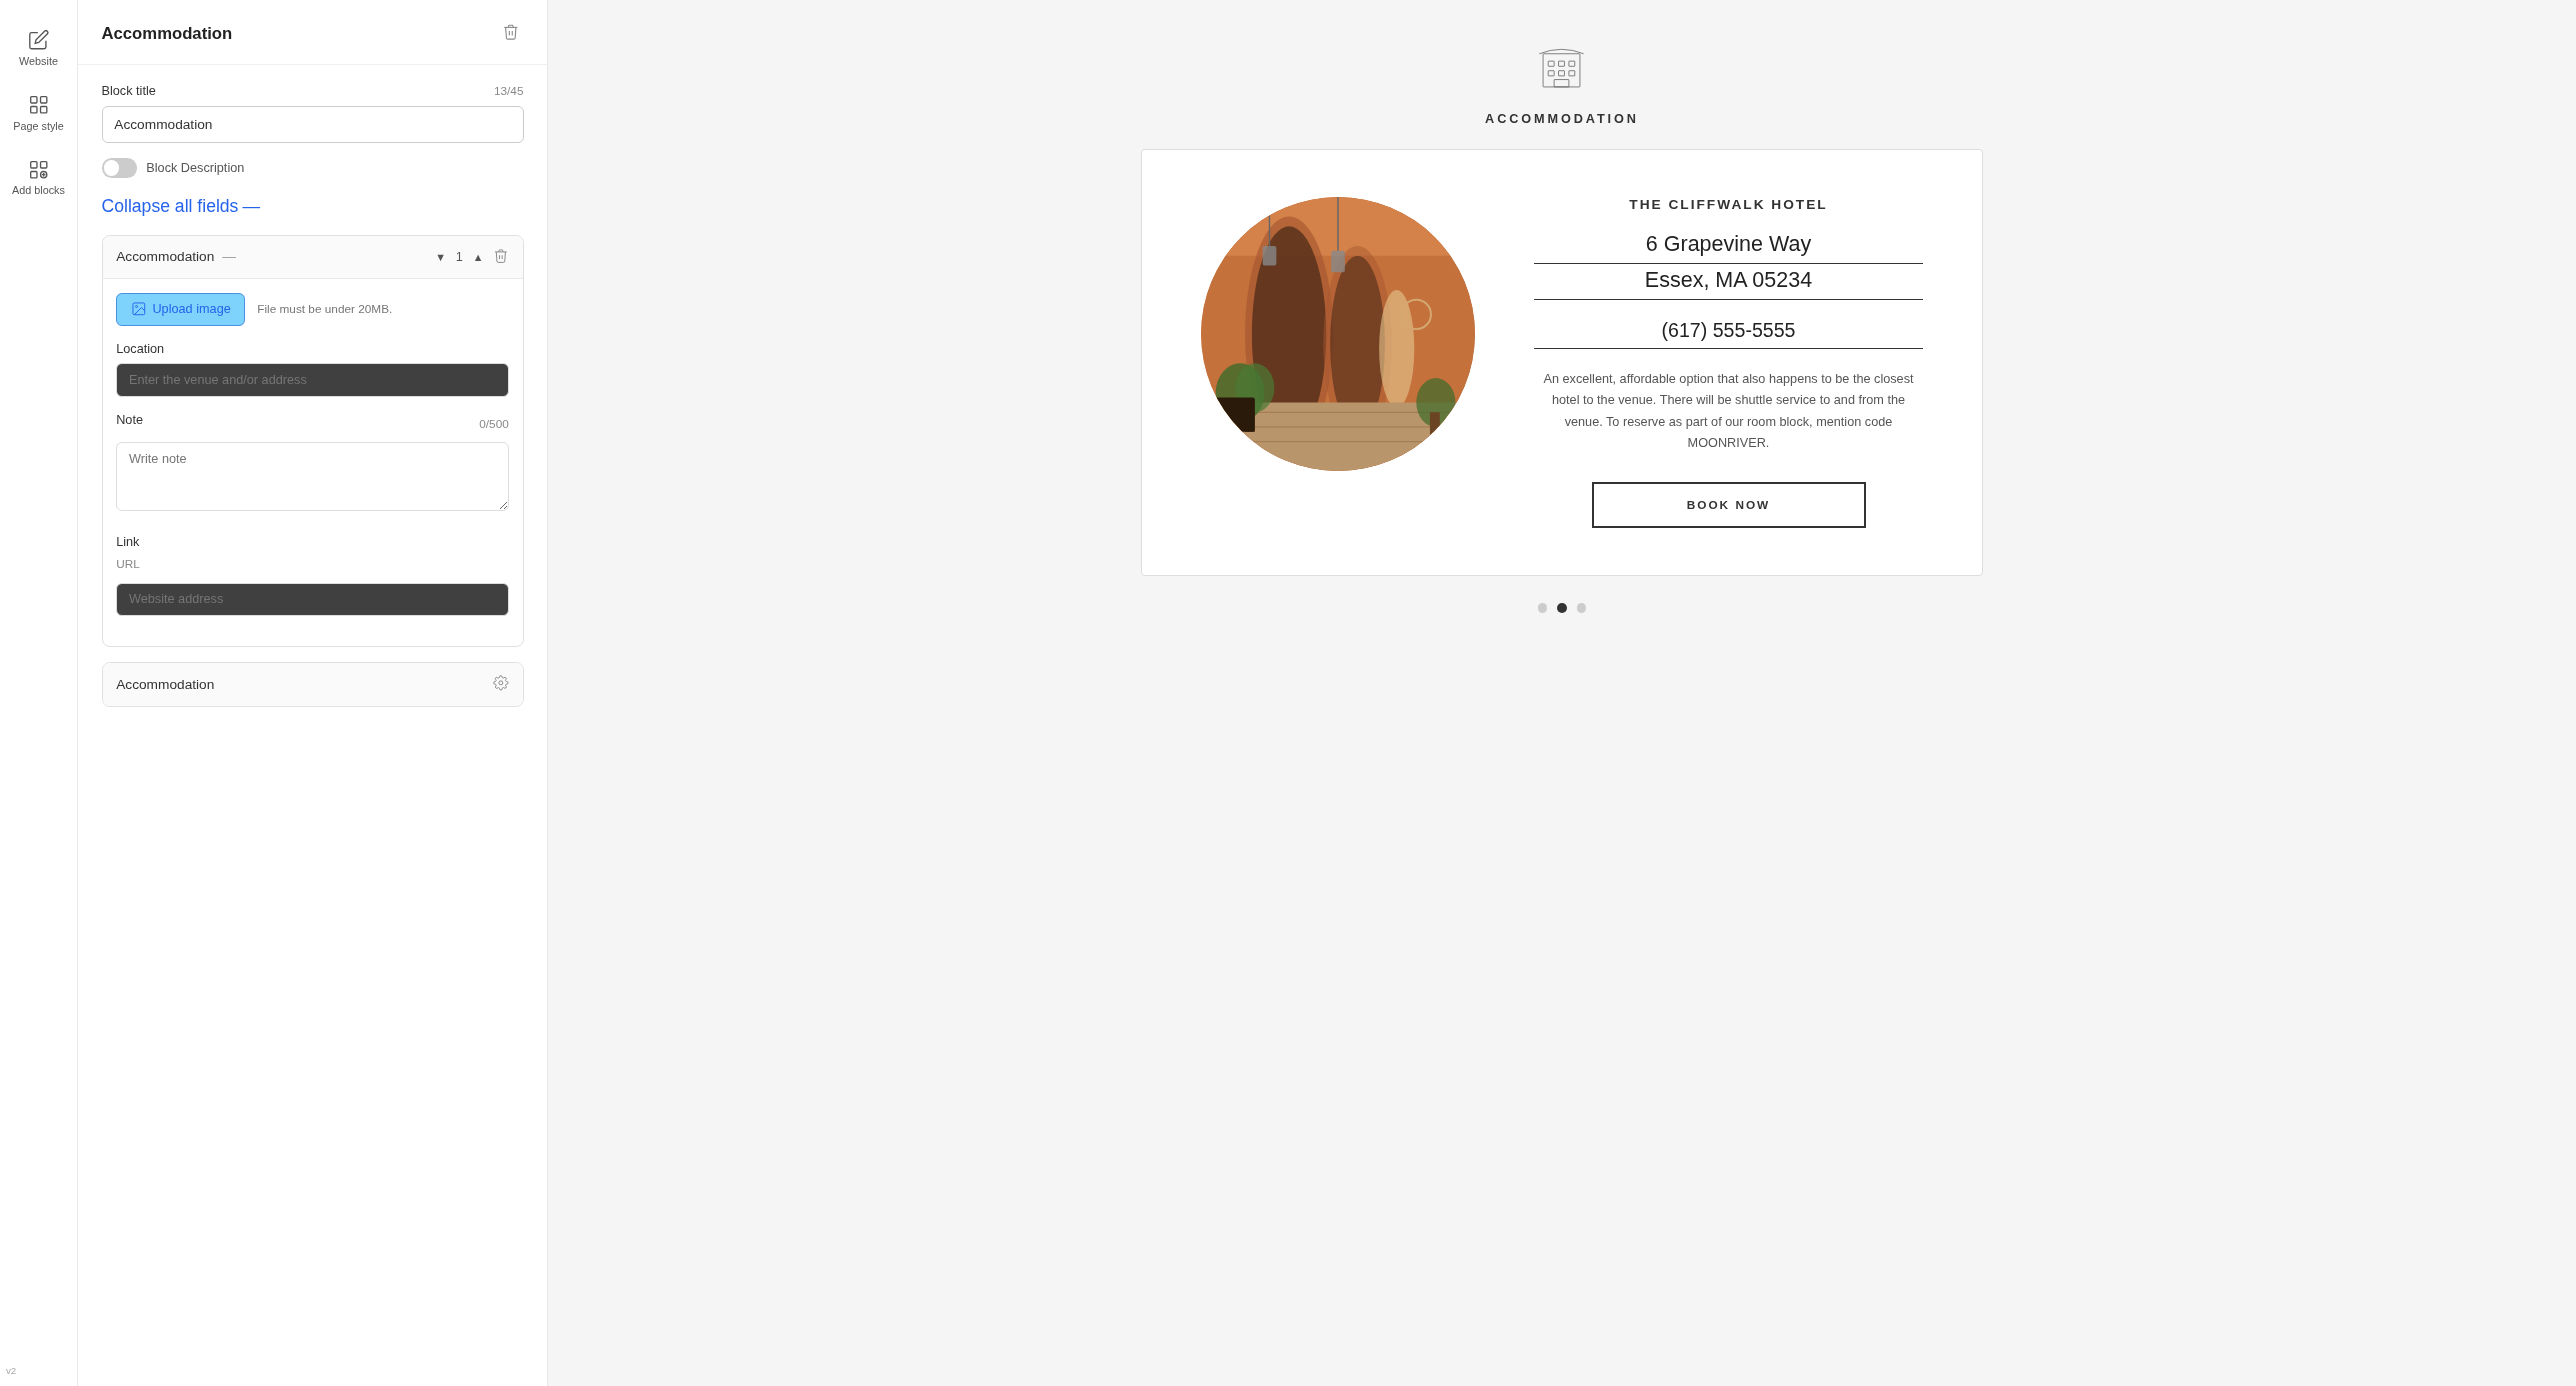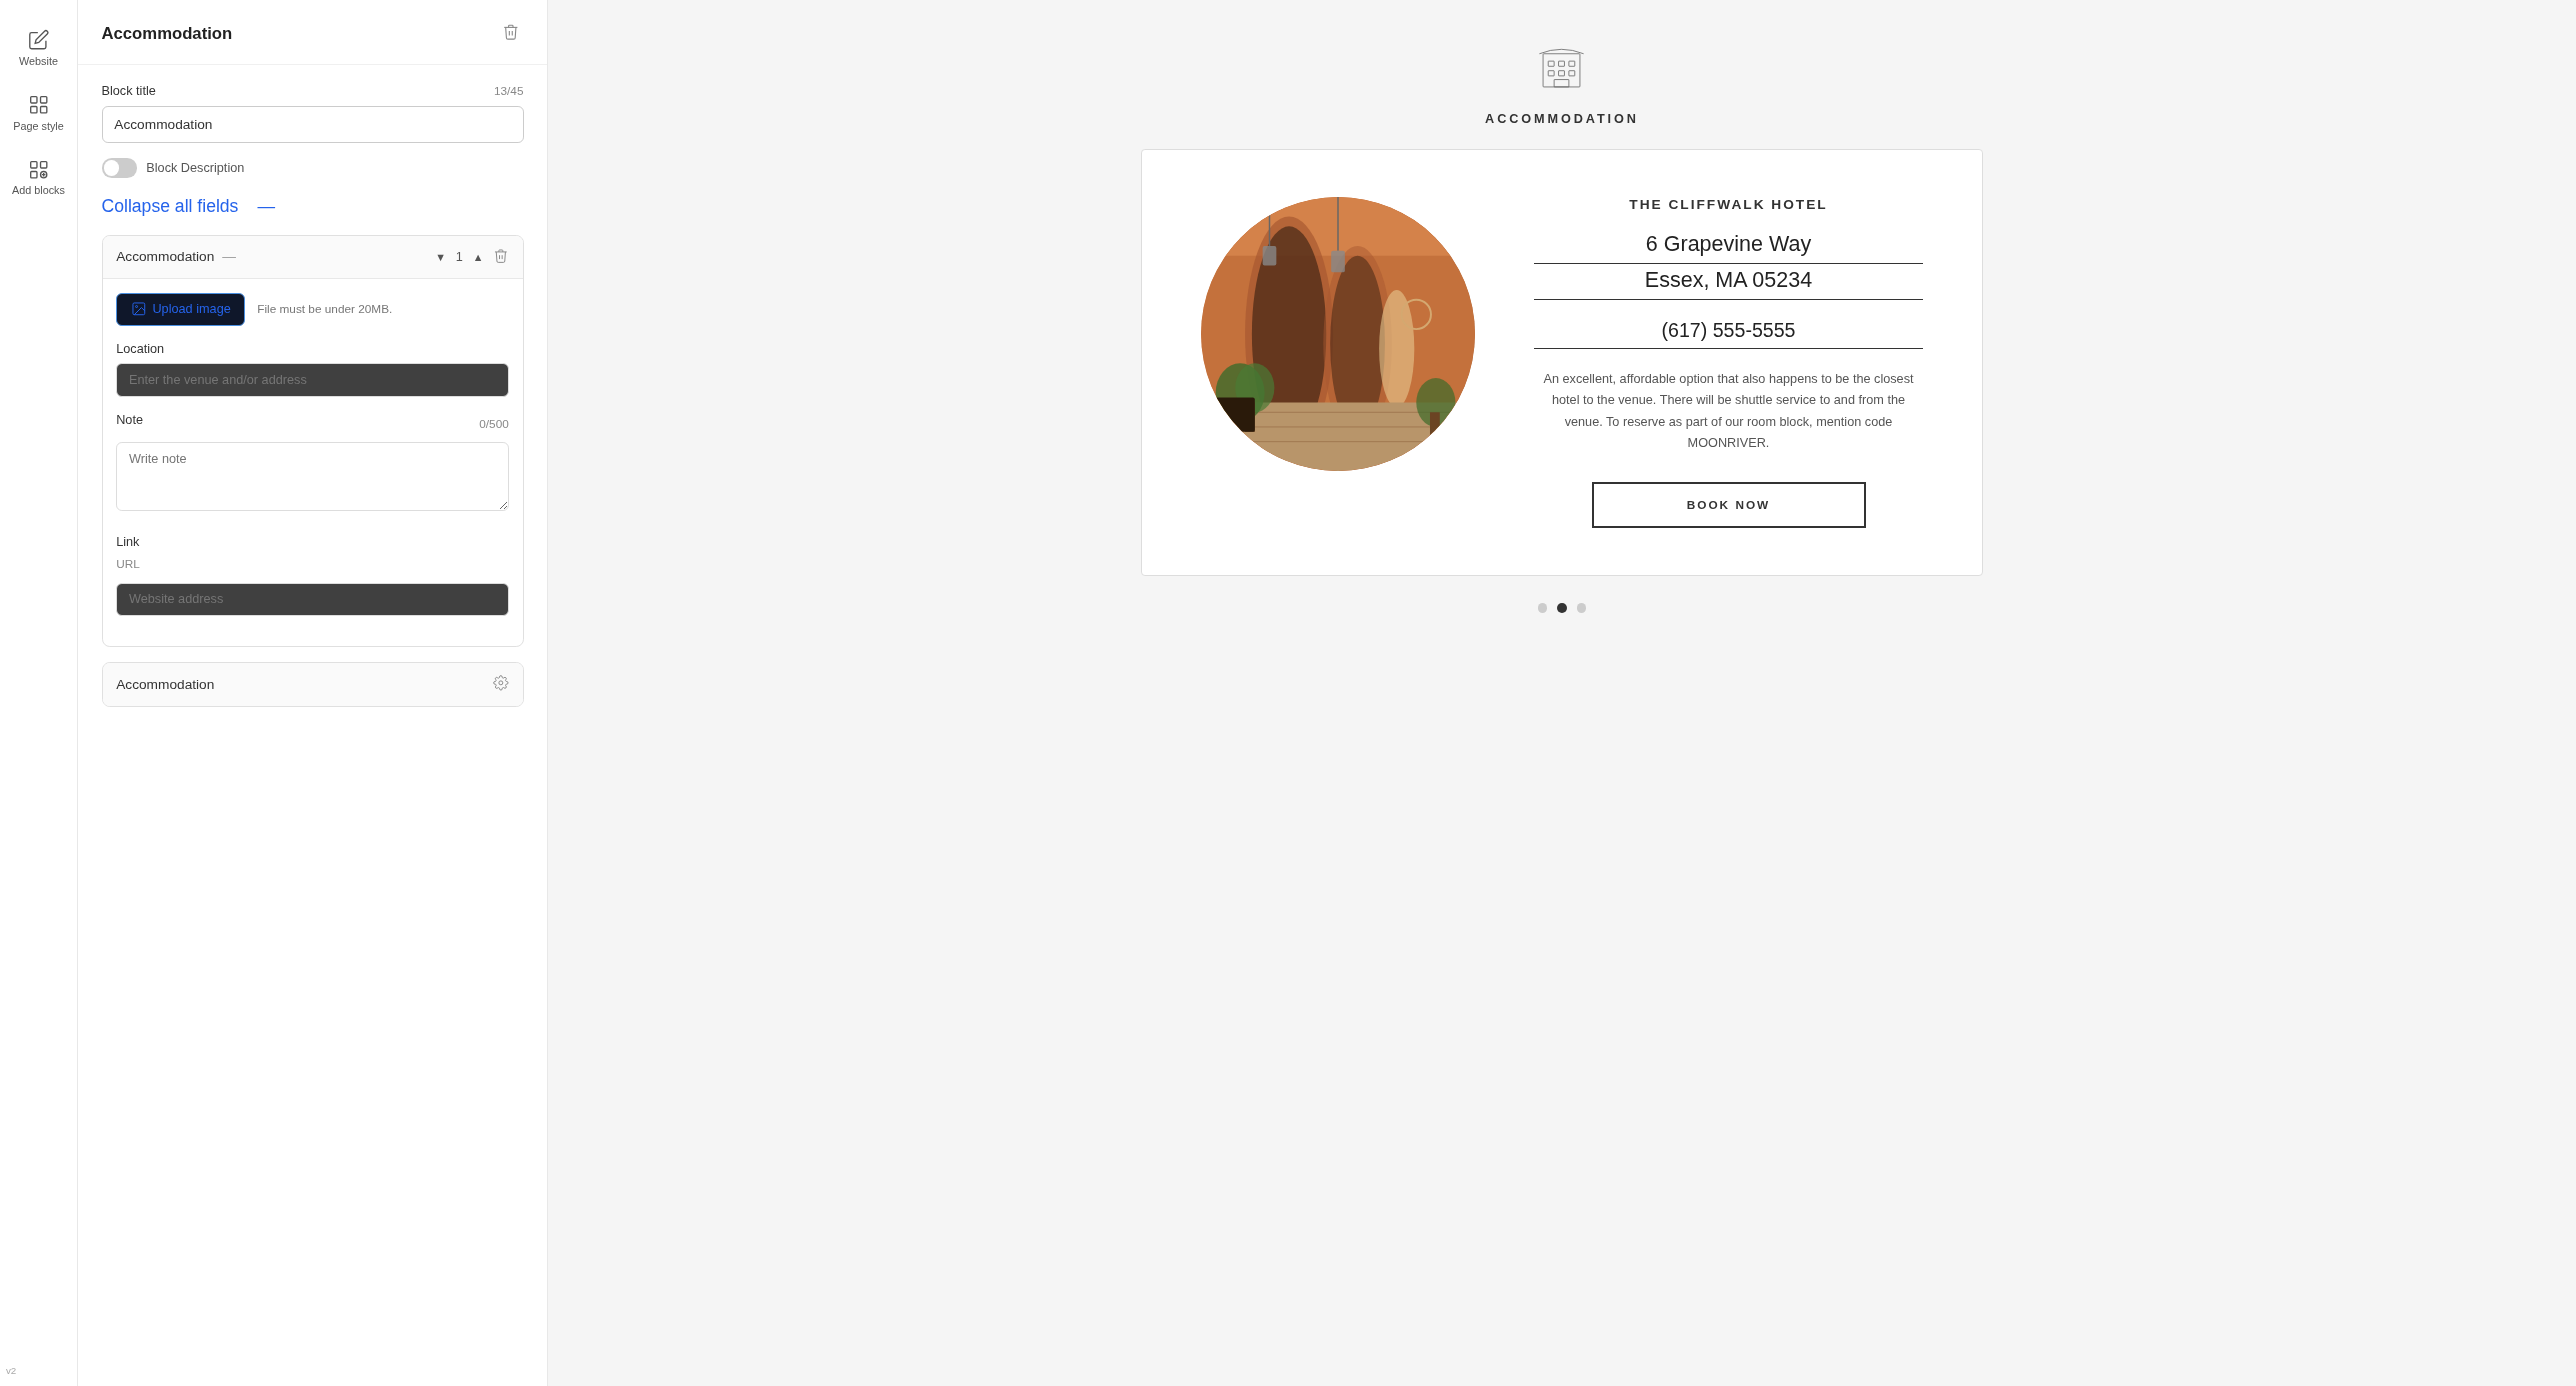--- a/index.html
+++ b/index.html
@@ -122,21 +122,21 @@
       background: #fff;
       border-radius: 50%;
       top: 2px; left: 2px;
       transition: left 0.2s;
     }
     .toggle-label { font-size: 12.7px; color: #555; }
 
     .collapse-btn {
       display: flex;
       align-items: center;
-      gap: 19px;
+      gap: 4px;
       color: #2563eb;
       font-size: 12.7px;
       font-weight: 500;
       cursor: pointer;
       background: none;
       border: none;
       padding: 0;
       margin-bottom: 19.6px;
     }
     .collapse-btn span { color: #2563eb; font-size: 17.6px; line-height: 1; }
@@ -196,21 +196,21 @@
       display: flex;
       align-items: center;
       gap: 5.9px;
       border: 1.5px solid #4a90e2;
       border-radius: 5.9px;
       padding: 7.8px 13.7px;
       color: #2563eb;
       font-size: 12.7px;
       font-weight: 500;
       cursor: pointer;
-      background: #0f172a;
+      background: #7dd3fc;
       white-space: nowrap;
     }
     .upload-btn svg { width: 15.7px; height: 15.7px; stroke: #2563eb; fill: none; stroke-width: 1.5; }
     .upload-hint { font-size: 11.8px; color: #777; }
 
     .sub-label {
       font-size: 12.7px;
       color: #333;
       font-weight: 500;
       margin-bottom: 7.8px;

